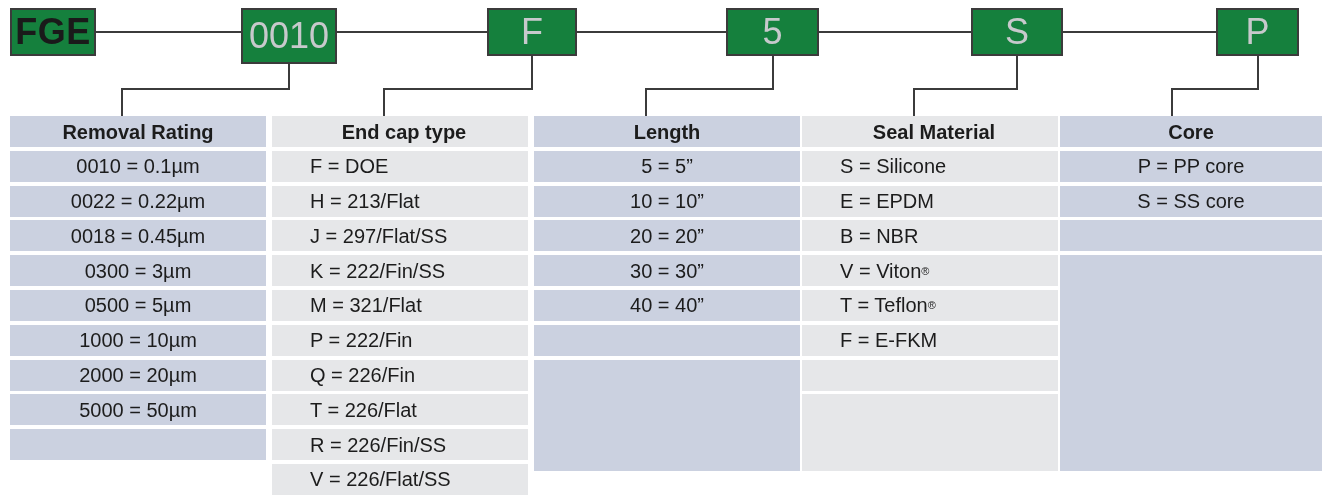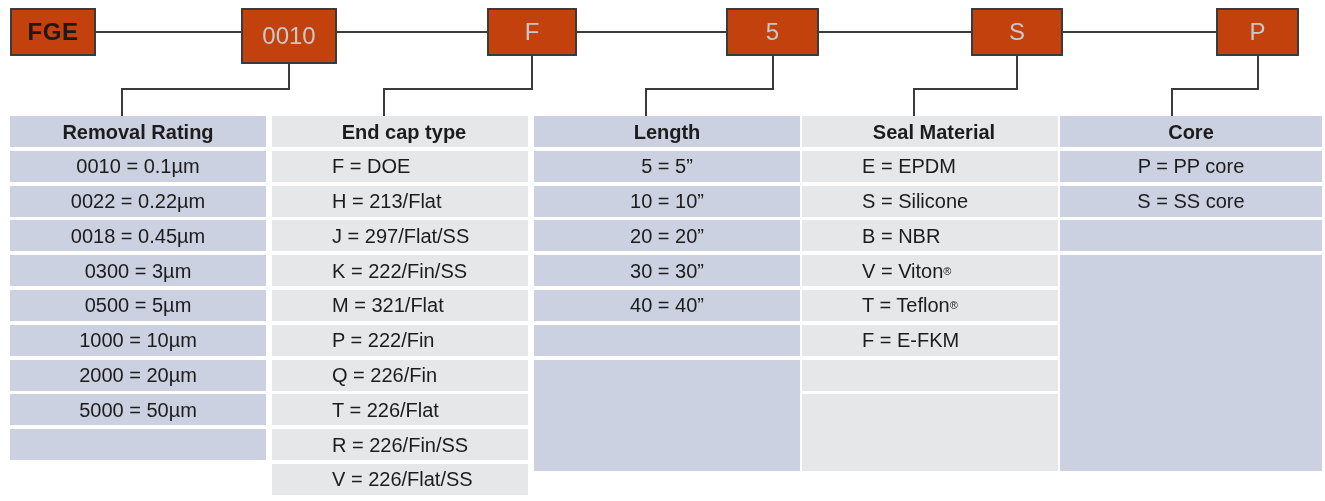--- a/index.html
+++ b/index.html
@@ -12,23 +12,23 @@
     -webkit-font-smoothing:antialiased;
   }
 
   
   #code-bar{position:absolute;left:0;top:0;width:1325px;height:112px;}
 
   .pn-box{
     position:absolute;
     box-sizing:border-box;
     border:2px solid #3b3b3b;
-    background:#c2410c;
+    background:#15803d;
     display:flex;align-items:center;justify-content:center;
-    font-size:24px;
+    font-size:36px;
     line-height:1;
     z-index:3;
   }
   .pn-box.first{font-weight:bold;color:#1a1a1a;letter-spacing:.5px;}
   .pn-box.ph{color:#c7c9cc;font-weight:normal;}
 
   .link{
     position:absolute;
     height:2px;
     background:#3b3b3b;
@@ -58,21 +58,21 @@
     font-size:20px;
     color:#1c1c1c;
     line-height:1;
     white-space:nowrap;
   }
   .cell.header{font-weight:bold;justify-content:center;}
   .col.blue .cell{background:#cbd1e0;}
   .col.gray .cell{background:#e6e7e9;}
 
   .col.center .cell{justify-content:center;}
-  .col.left .cell{justify-content:flex-start;padding-left:60px;}
+  .col.left .cell{justify-content:flex-start;padding-left:38px;}
   .col.left .cell.header{justify-content:center;padding-left:8px;}
 
   .cell.empty{color:transparent;}
 
   
   .filler{box-sizing:border-box;}
   .col.blue .filler{background:#cbd1e0;}
   .col.gray .filler{background:#e6e7e9;}
 
   sup.reg{font-size:11px;vertical-align:super;line-height:0;}
@@ -152,22 +152,22 @@
       <div class="cell">5 = 5”</div>
       <div class="cell">10 = 10”</div>
       <div class="cell">20 = 20”</div>
       <div class="cell">30 = 30”</div>
       <div class="cell">40 = 40”</div>
       <div class="cell empty"></div>
       <div class="filler" style="height: 111.4px;"></div>
     </div>
     <div class="col gray left" style="left: 802px; width: 256px;">
       <div class="cell header">Seal Material</div>
+      <div class="cell">S = Silicone</div>
       <div class="cell">E = EPDM</div>
-      <div class="cell">S = Silicone</div>
       <div class="cell">B = NBR</div>
       <div class="cell">V = Viton<sup class="reg">®</sup></div>
       <div class="cell">T = Teflon<sup class="reg">®</sup></div>
       <div class="cell">F = E-FKM</div>
       <div class="cell empty"></div>
       <div class="filler" style="height: 76.6px;"></div>
     </div>
     <div class="col blue center" style="left: 1060px; width: 262px;">
       <div class="cell header">Core</div>
       <div class="cell">P = PP core</div>

